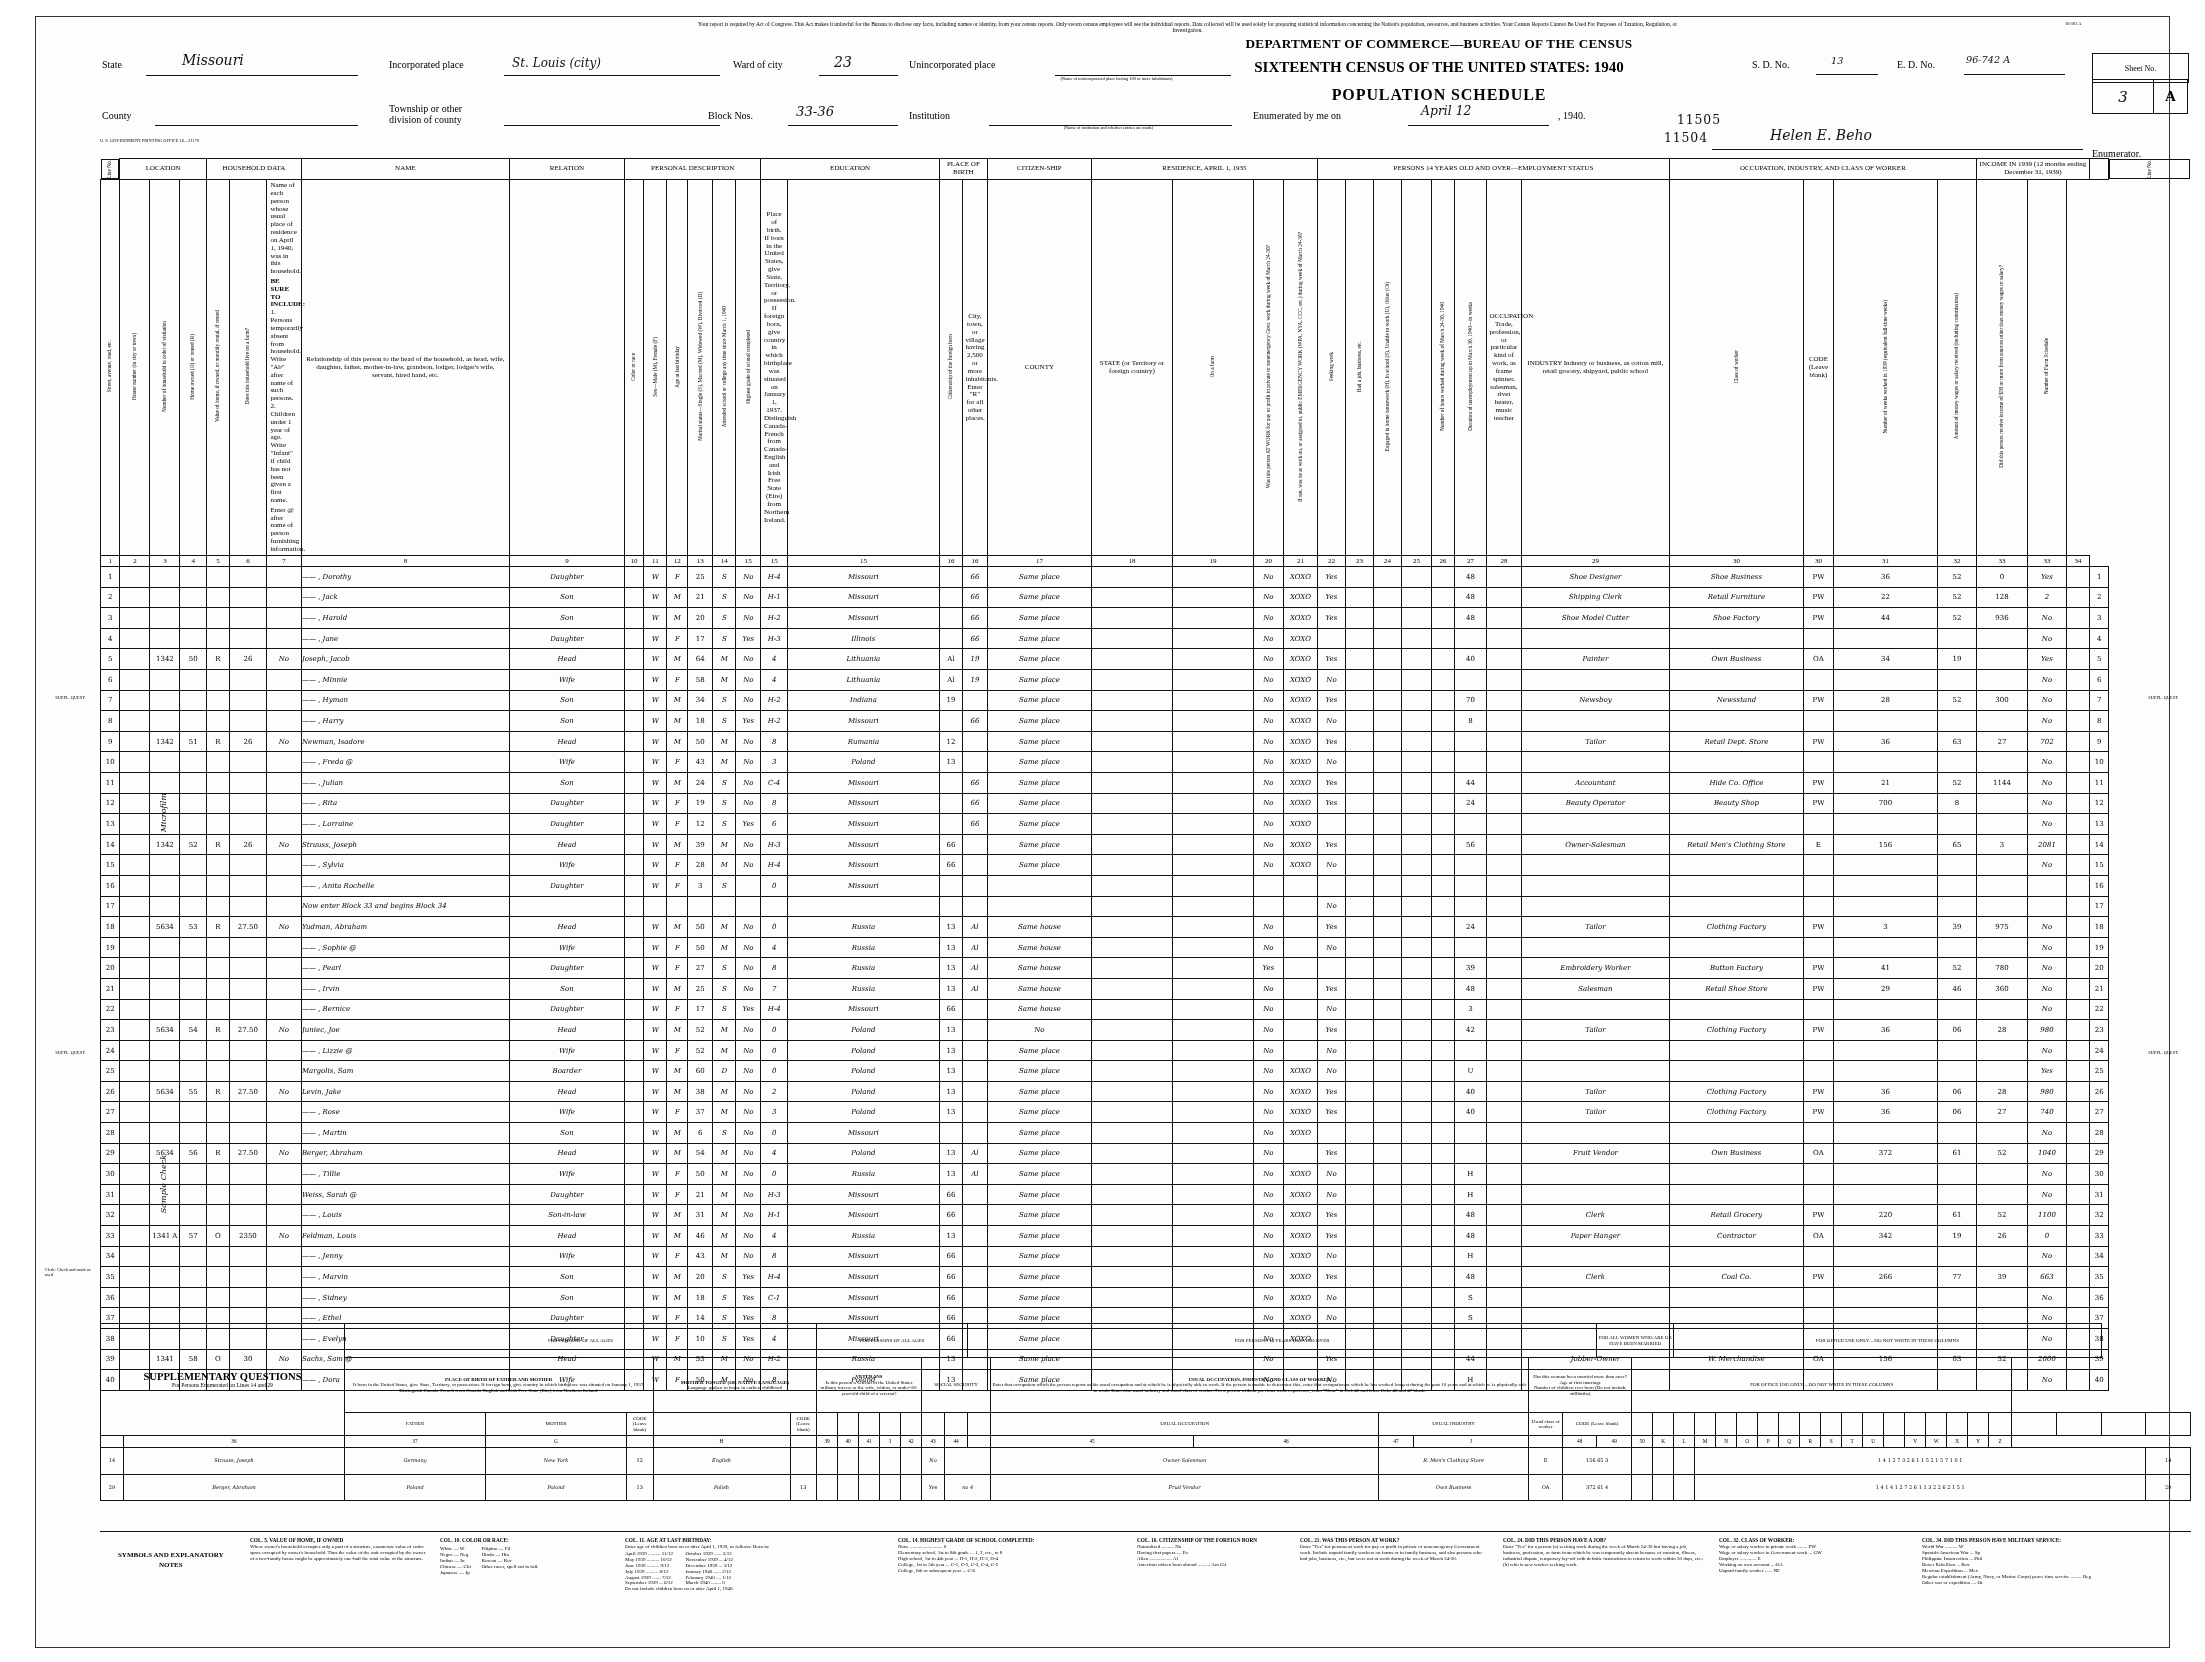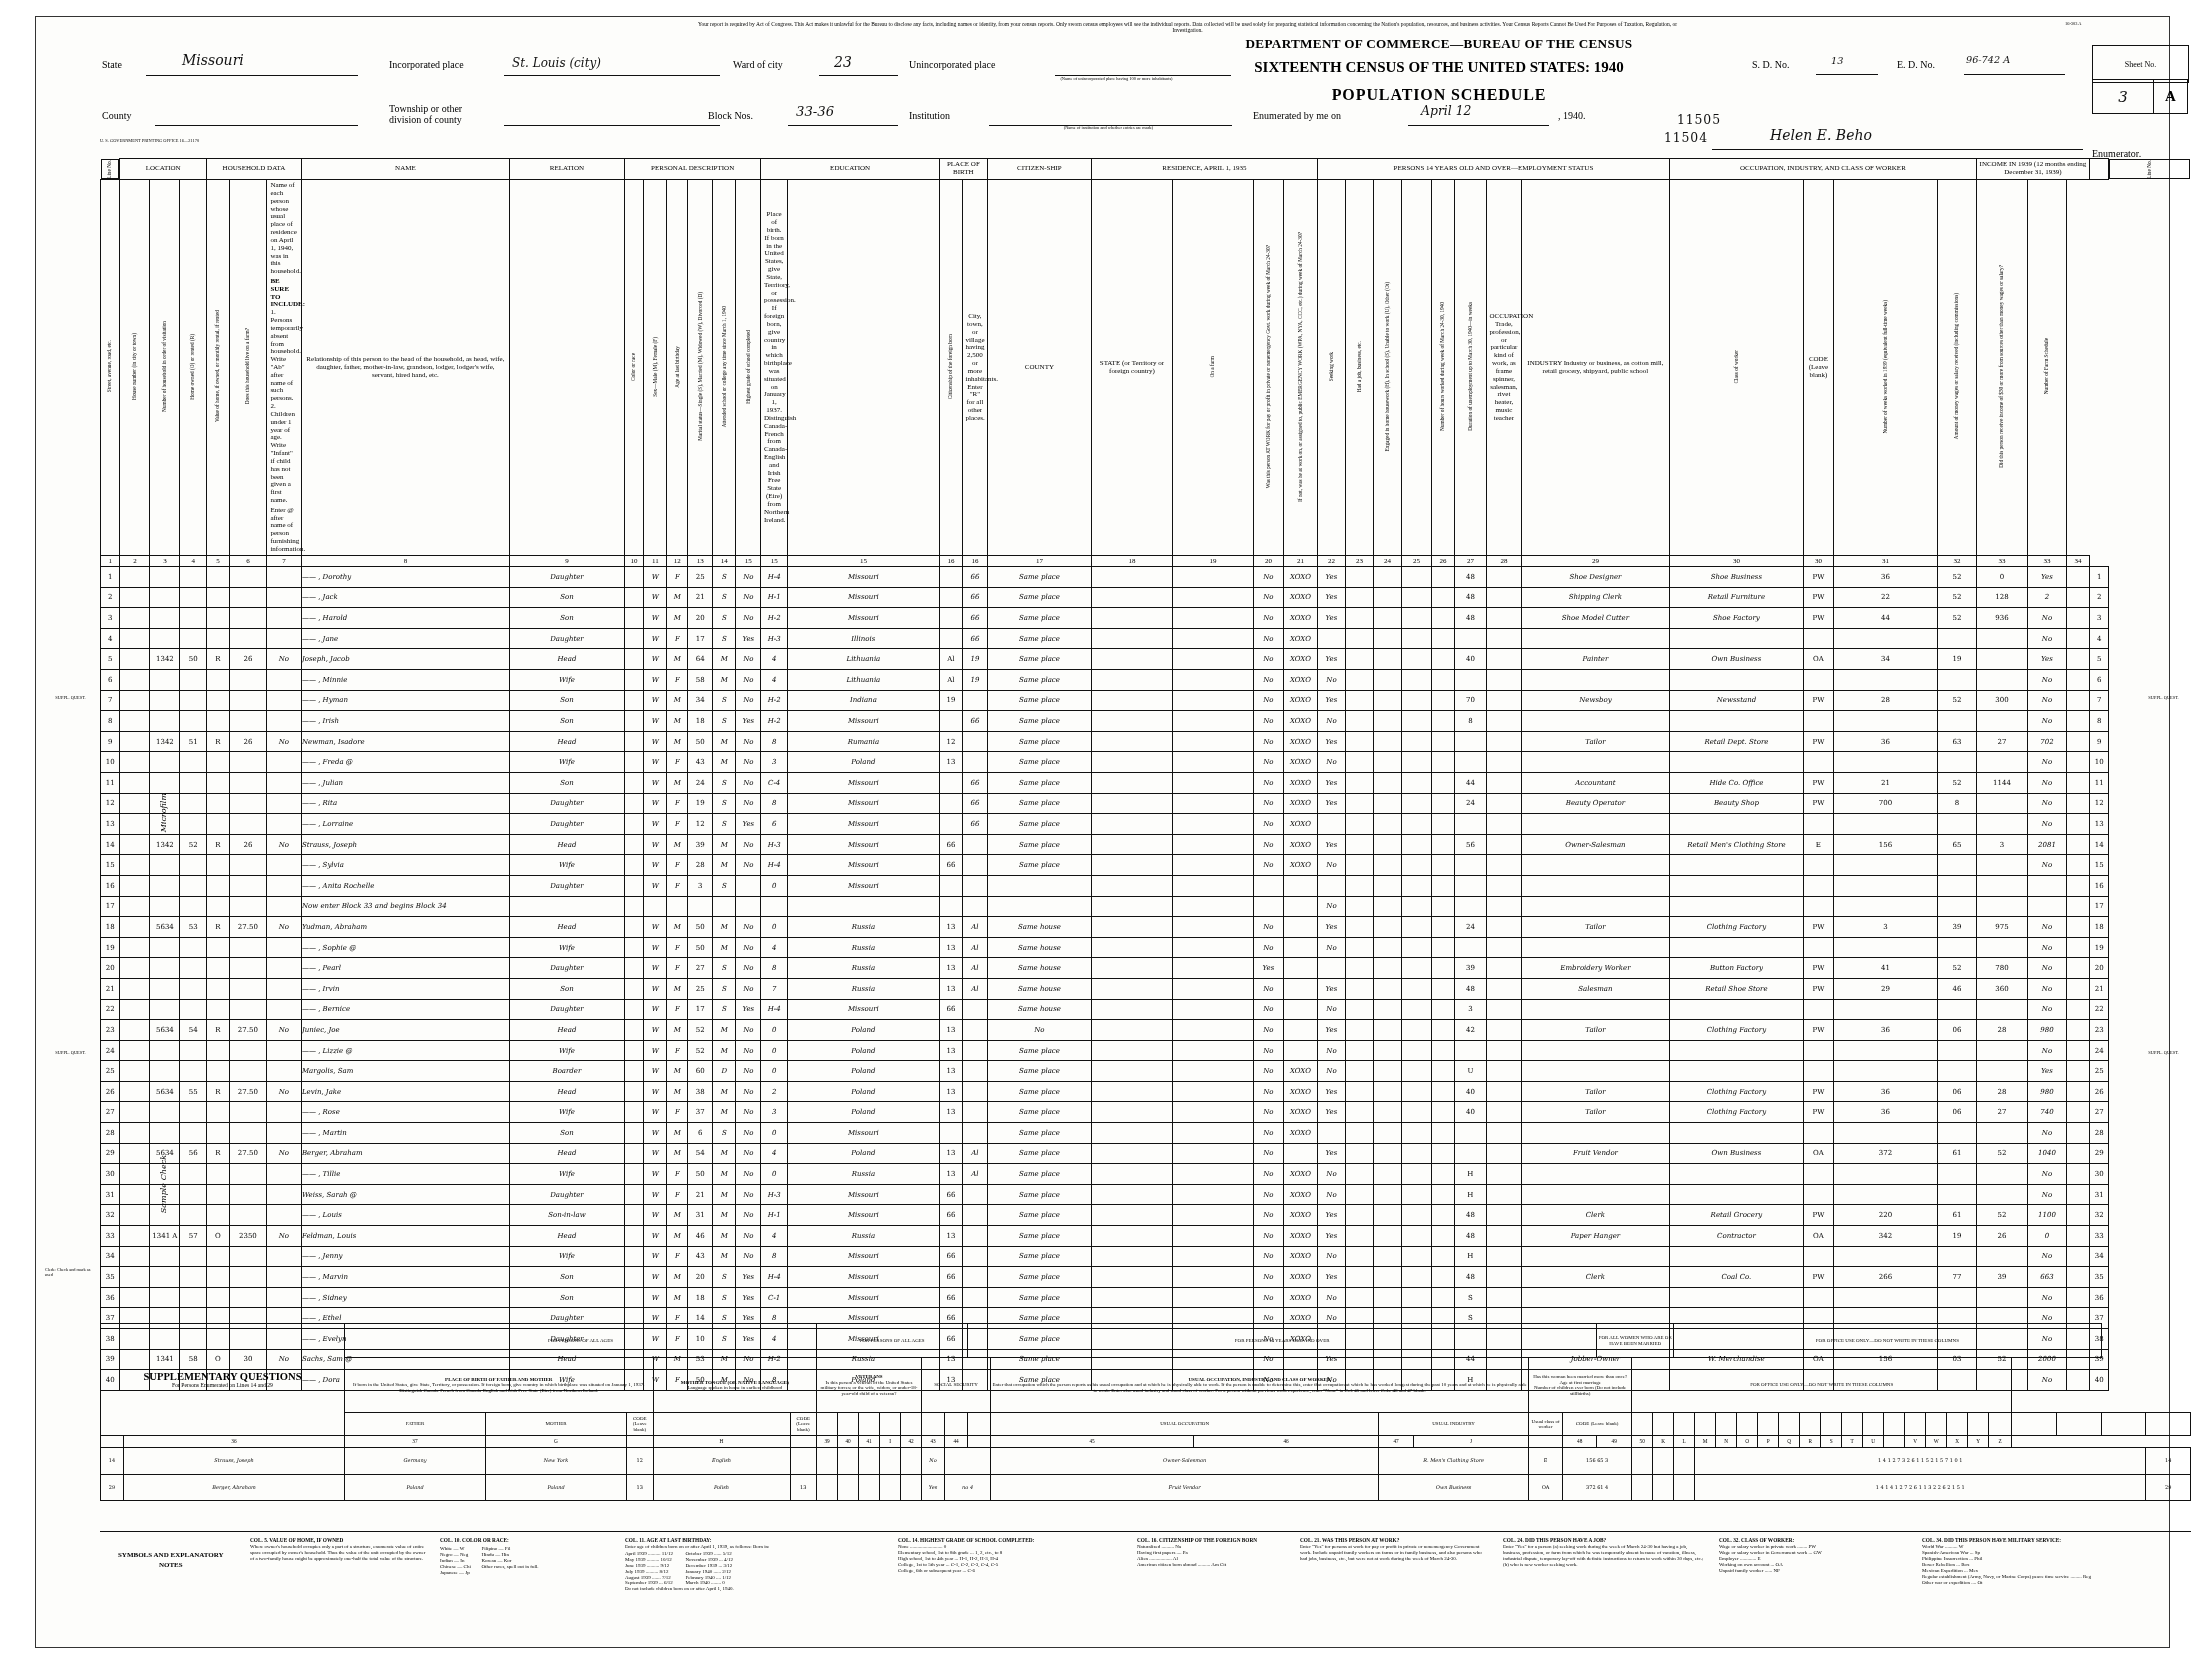--- a/index.html
+++ b/index.html
@@ -94,21 +94,21 @@
   <div class="abs xtiny ctr" style="left:918px;top:109px;width:309px;">(Name of institution and whether entries are made)</div>
 
   <div class="abs md" style="left:1716px;top:42px;">S. D. No.</div>
   <div class="abs ul" style="left:1780px;top:57px;width:62px;"></div>
   <div class="abs hand" style="left:1795px;top:38px;">13</div>
 
   <div class="abs md" style="left:1861px;top:42px;">E. D. No.</div>
   <div class="abs ul" style="left:1928px;top:57px;width:101px;"></div>
   <div class="abs hand" style="left:1930px;top:37px;">96-742 A</div>
 
-  <div class="abs bd ctr" style="left:2056px;top:28px;width:97px;height:38px;font-size:8px;">Sheet No.</div>
+  <div class="abs bd ctr" style="left:2056px;top:36px;width:97px;height:30px;font-size:8px;">Sheet No.</div>
   <div class="abs bd ctr" style="left:2056px;top:62px;width:62px;height:35px;">
         <span class="hand" style="font-size:15px;">3</span>
       </div>
   <div class="abs bd ctr" style="left:2117px;top:62px;width:35px;height:35px;">
         <span style="font-size:15px;font-weight:bold;">A</span>
       </div>
 
   <div class="abs md" style="left:1217px;top:93px;">Enumerated by me on</div>
   <div class="abs ul" style="left:1372px;top:108px;width:141px;"></div>
   <div class="abs hand" style="left:1385px;top:86px;font-size:12.4px;">April 12</div>
@@ -577,21 +577,21 @@
               <td class="cellnum">7</td>
             </tr>
             <tr class="rowh">
               <td class="cellnum">8</td>
               <td class="cellhandc thickl"></td>
               <td class="cellnum"></td>
               <td class="cellnum"></td>
               <td class="cellnum"></td>
               <td class="cellnum"></td>
               <td class="cellhandc"></td>
-              <td class="cellhand">—— , Irish</td>
+              <td class="cellhand">—— , Harry</td>
               <td class="cellhandc">Son</td>
               <td class=""></td>
               <td class="cellhandc">W</td>
               <td class="cellhandc">M</td>
               <td class="cellnum">18</td>
               <td class="cellhandc">S</td>
               <td class="cellhandc">Yes</td>
               <td class="cellhandc">H-2</td>
               <td class="cellhandc">Missouri</td>
               <td class="cellnum"></td>

